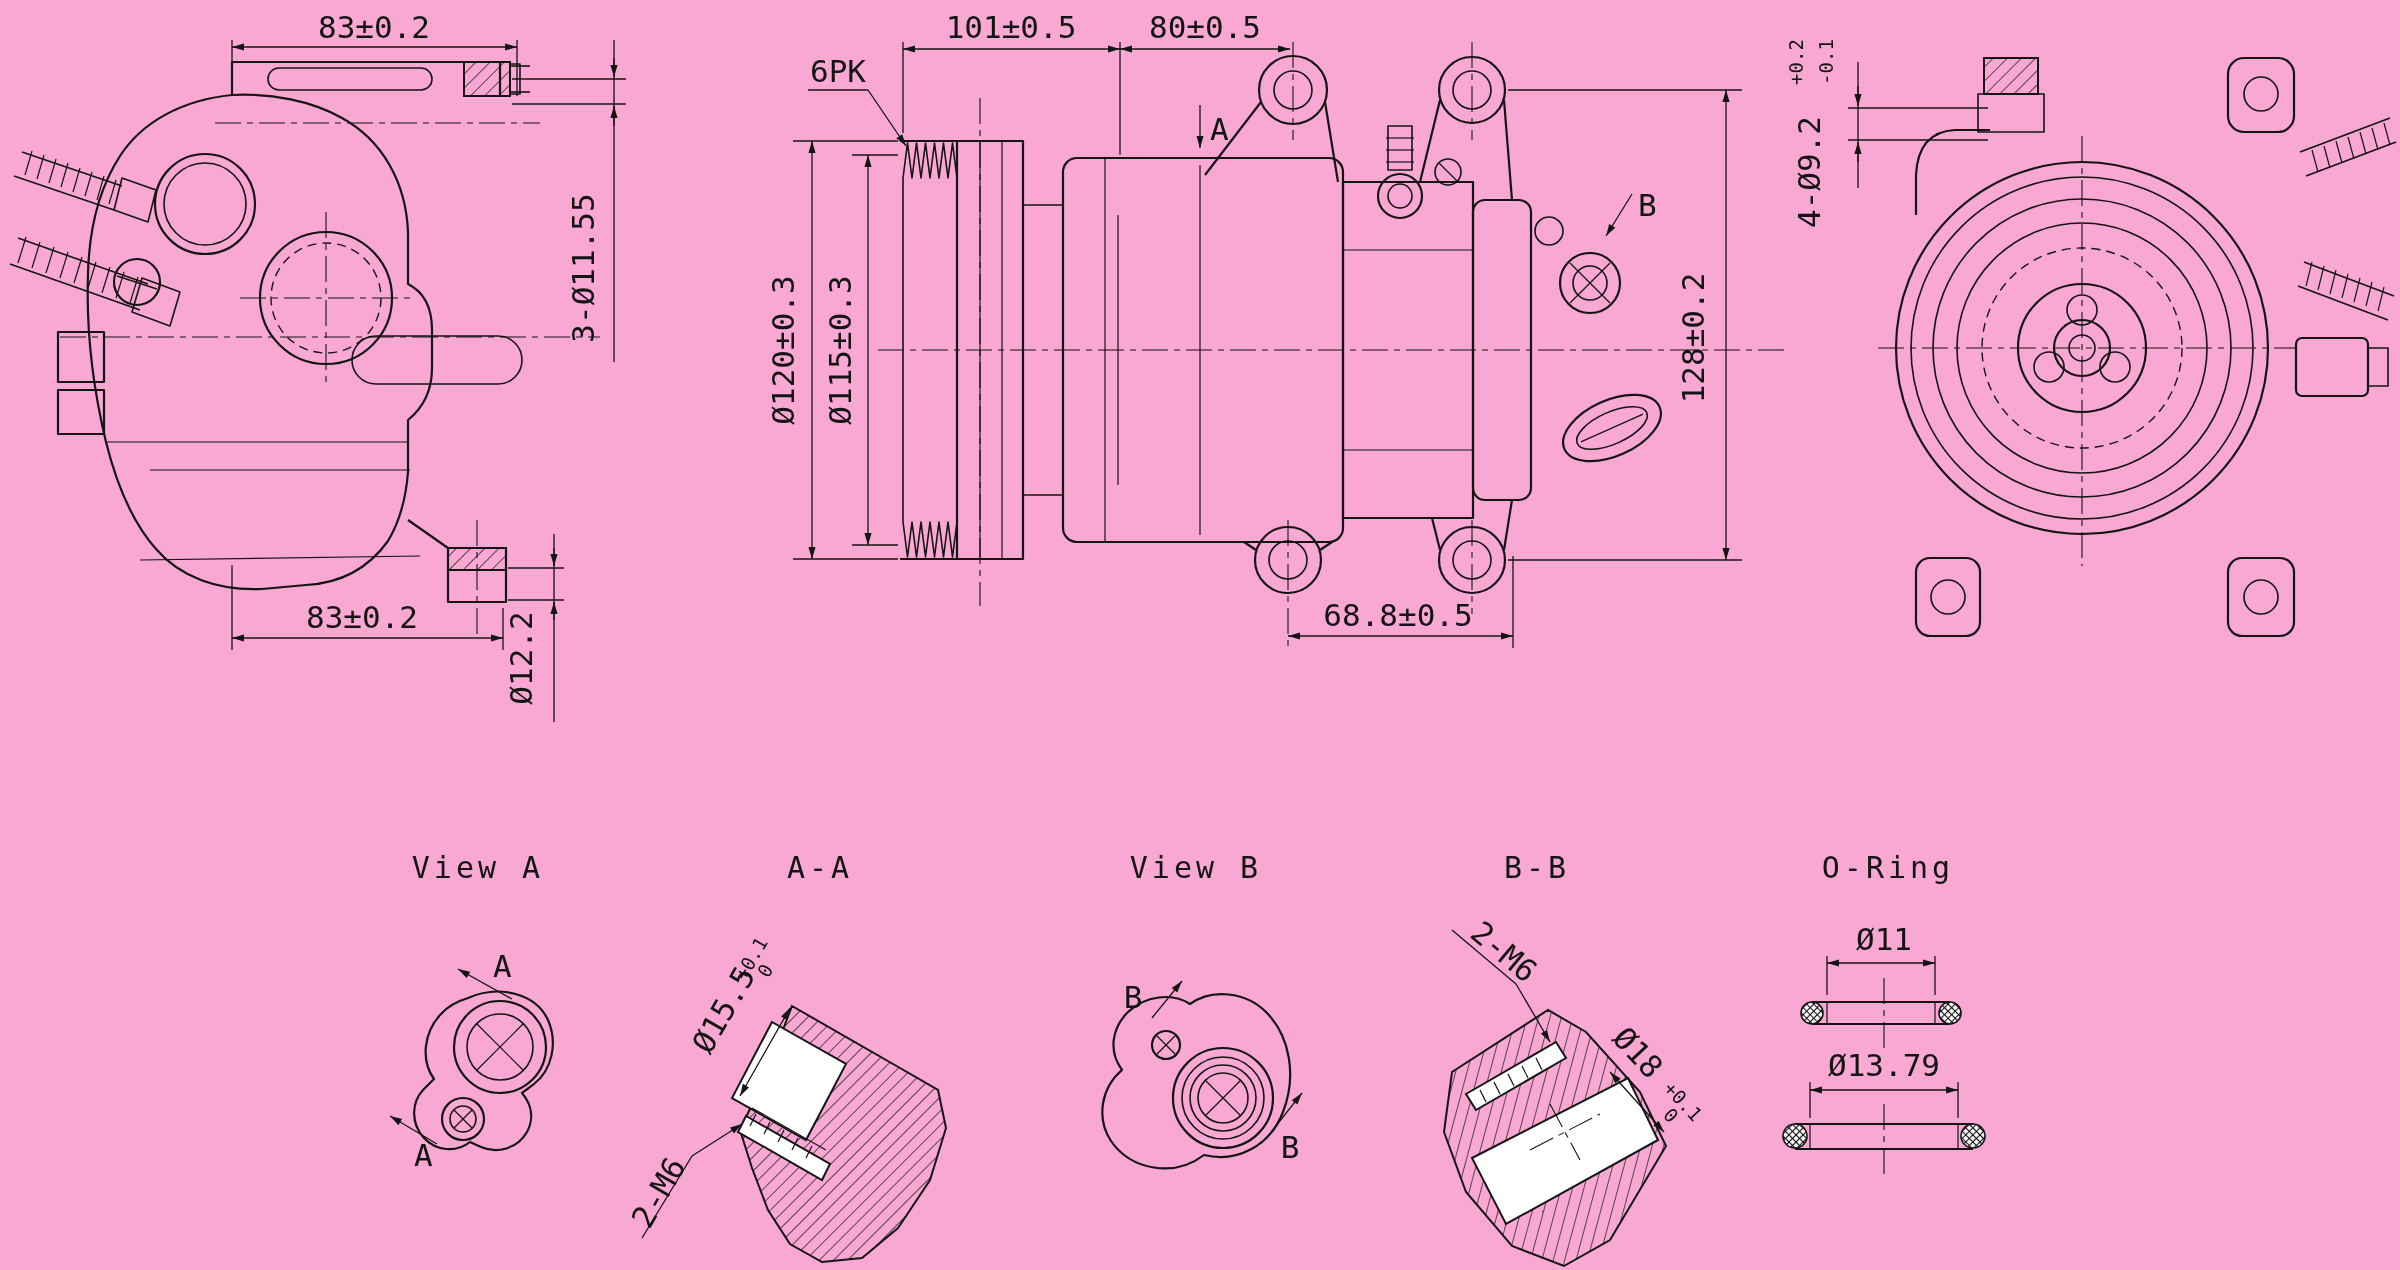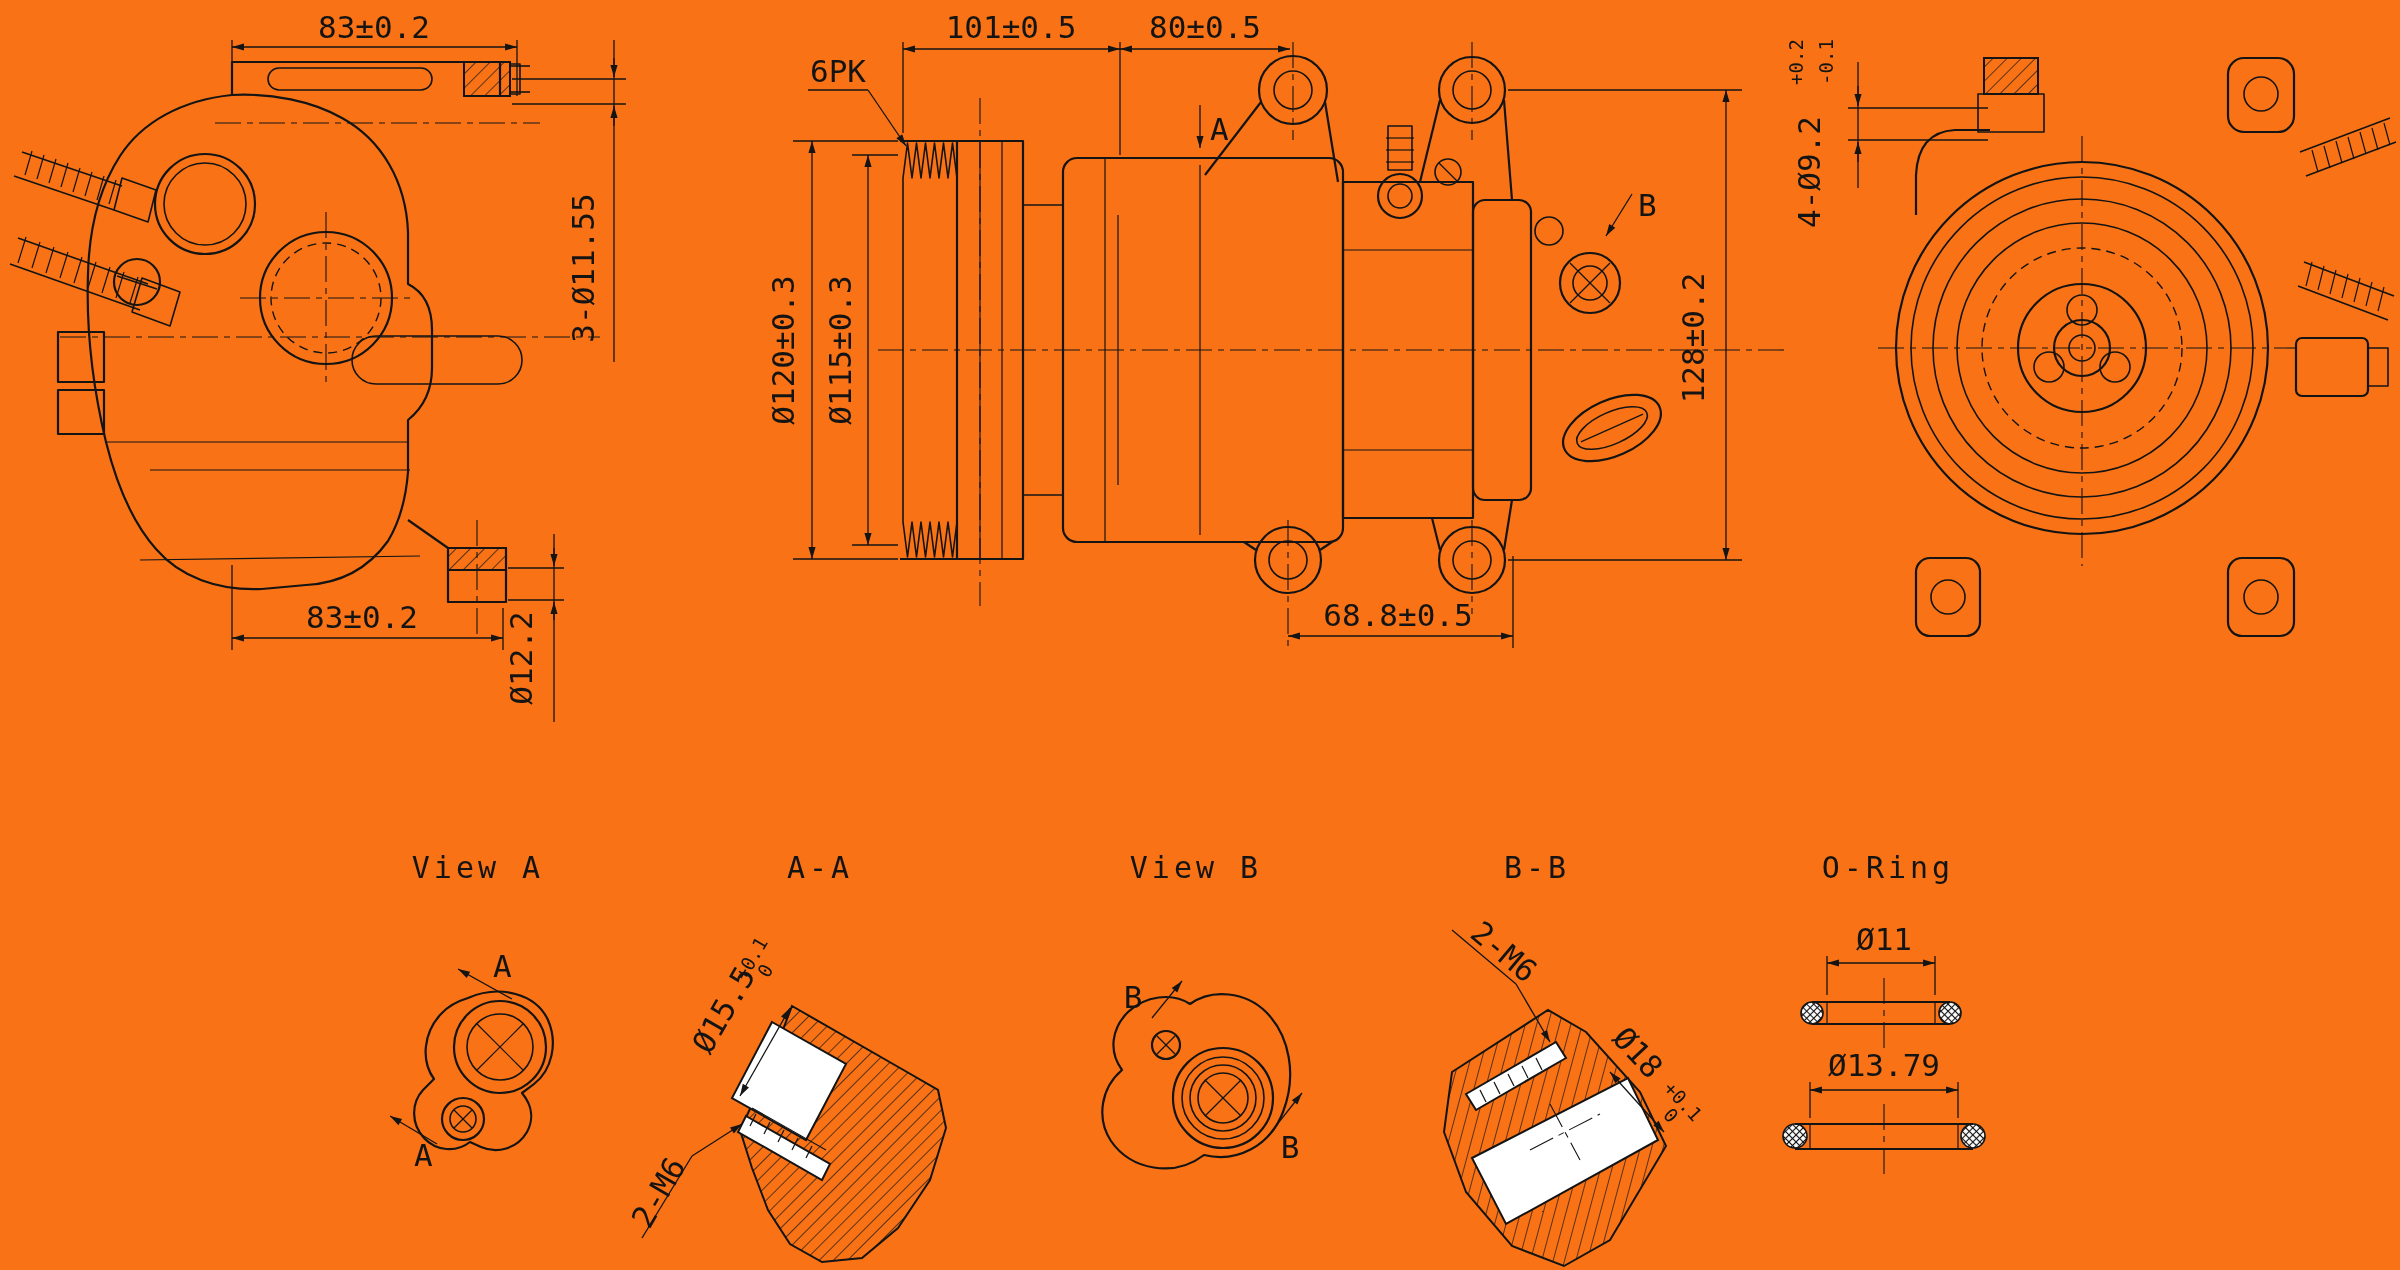--- a/index.html
+++ b/index.html
@@ -1,16 +1,16 @@
 <!DOCTYPE html>
 <html><head>
 <meta charset="utf-8">
 <style>
   html,body{margin:0;padding:0;background:#ffffff;}
-  #canvas{position:relative;width:2400px;height:1270px;background:#f97316;overflow:hidden;}
+  #canvas{position:relative;width:2400px;height:1270px;background:#f9a8d4;overflow:hidden;}
   svg{display:block;}
   .obj{stroke:#141414;stroke-width:2.2;fill:none;stroke-linejoin:round;}
   .obj2{stroke:#141414;stroke-width:1.6;fill:none;stroke-linejoin:round;}
   .thin{stroke:#141414;stroke-width:1.2;fill:none;}
   .dim{stroke:#141414;stroke-width:1.3;fill:none;}
   .cl{stroke:#141414;stroke-width:1.1;fill:none;stroke-dasharray:26 6 6 6;}
   .dash{stroke:#141414;stroke-width:1.4;fill:none;stroke-dasharray:9 6;}
   .hfillA{fill:url(#hA);stroke:#141414;stroke-width:2;}
   .hfillS{fill:url(#hS);stroke:#141414;stroke-width:2;}
   .wfill{fill:#ffffff;stroke:#141414;stroke-width:2;}

